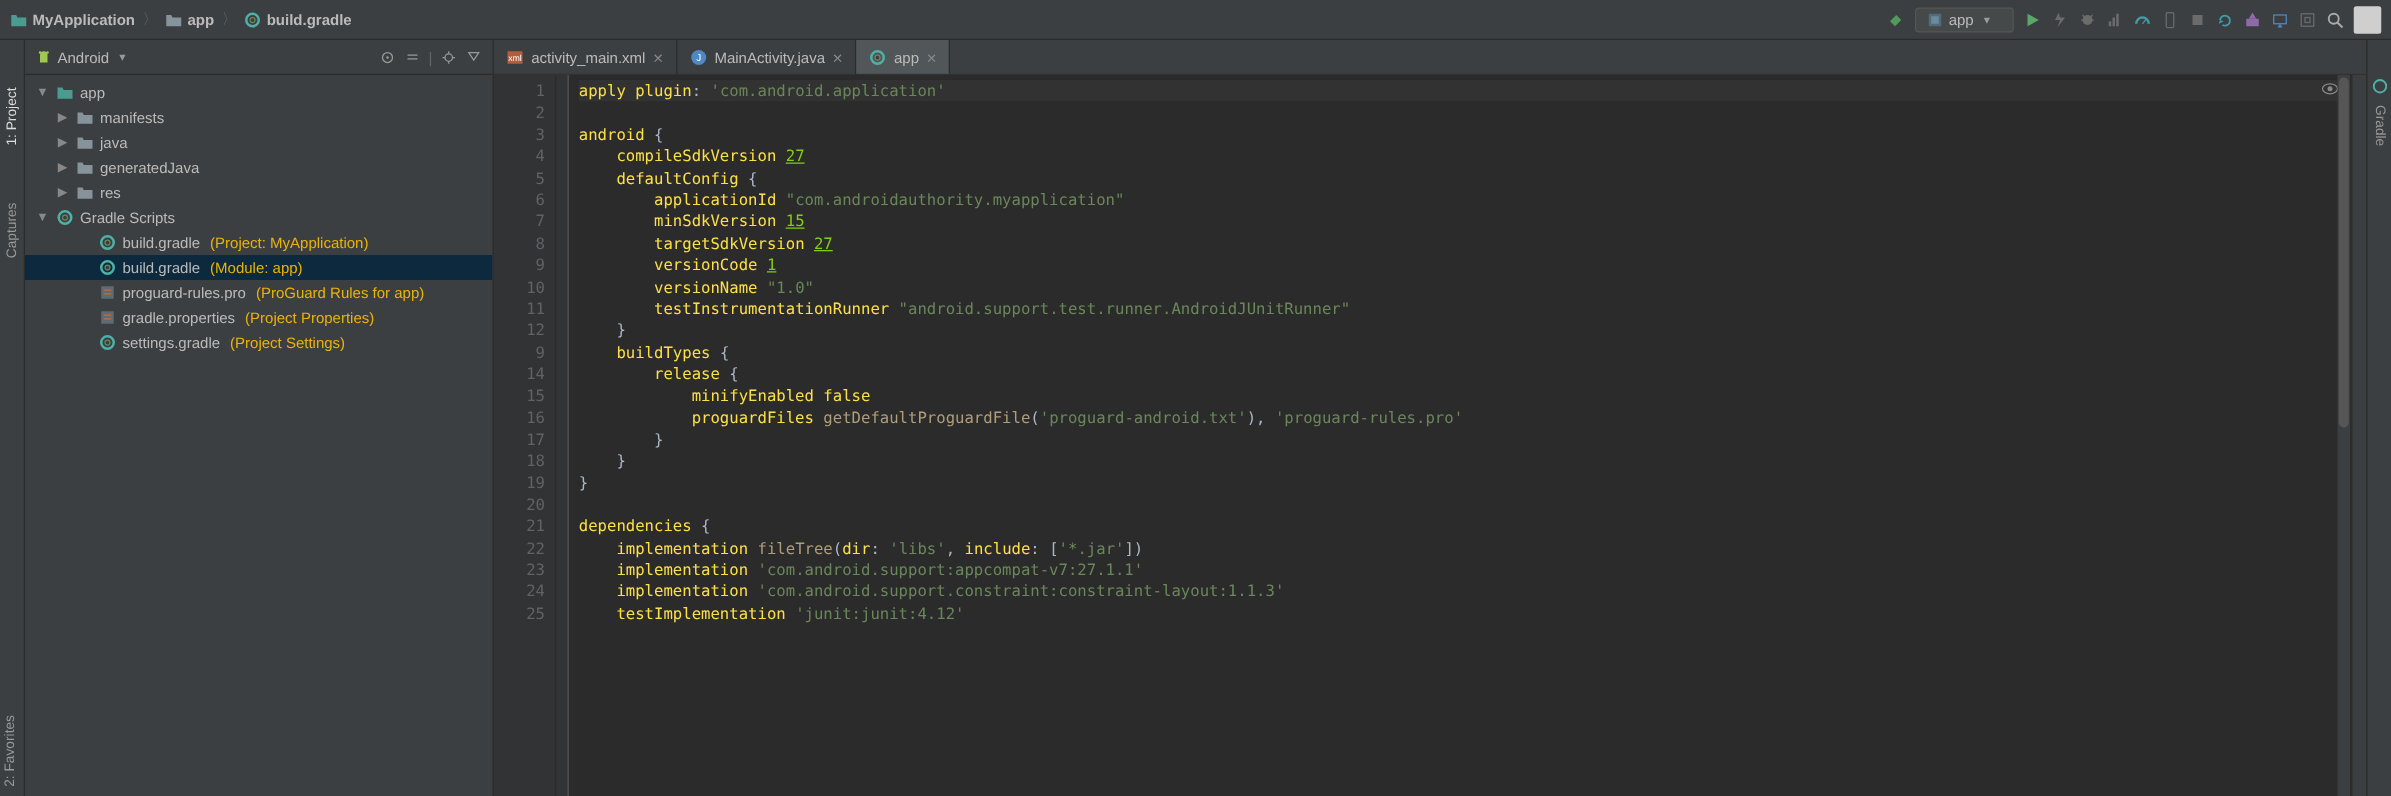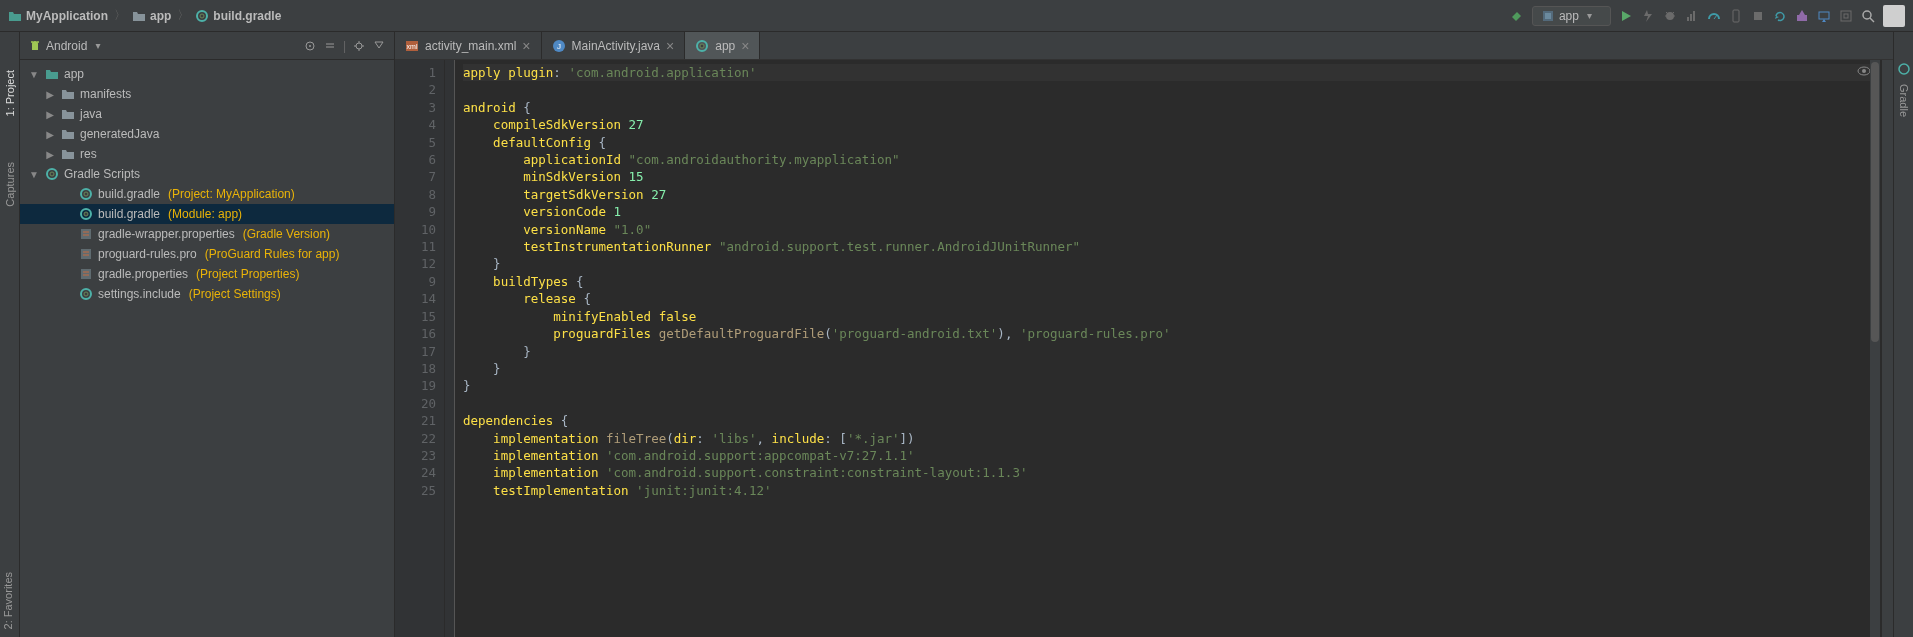--- a/index.html
+++ b/index.html
@@ -134,21 +134,21 @@
     .fold-gutter { width: 10px; background: #313335; border-right: 1px solid #555; }
     .code {
       flex: 1;
       padding: 4px 8px;
       line-height: 17.4px;
       color: #a9b7c6;
       white-space: pre;
     }
     .code .kw { color: #fde047; }
     .code .str { color: #6a8759; }
-    .code .num { color: #86efac; }
+    .code .num { color: #84cc16; text-decoration: underline; }
     .code .call { color: #b09d79; }
     .current-line { background: #323232; display: inline-block; width: 100%; }
     .error-stripe { width: 12px; background: #3c3f41; border-left: 1px solid #2b2b2b; position: relative; }
     .scrollbar-track { position: absolute; right: 13px; top: 0; bottom: 0; width: 10px; background: #3c3f41; }
     .scrollbar-thumb { position: absolute; left: 1px; right: 1px; top: 2px; height: 280px; background: #565656; border-radius: 4px; }
     .eye-icon { position: absolute; right: 22px; top: 6px; color: #777; }
 
     .avatar-box { width: 22px; height: 22px; background: #cfcfcf; border-radius: 2px; }
   </style>
 </head>
@@ -407,56 +407,44 @@
         </div>
         <div class="tree-row indent-2">
           <span class="expand"></span>
           <span class="tree-icon">
             <svg width="14" height="14">
               <rect x="2" y="2" width="10" height="10" fill="#5f6b70"></rect>
               <line x1="4" y1="5" x2="10" y2="5" stroke="#c66d40"></line>
               <line x1="4" y1="8" x2="10" y2="8" stroke="#c66d40"></line>
             </svg>
           </span>
-          <span class="name">gradle-wrapper.properties</span>
-          <span class="hint">(Gradle Version)</span>
+          <span class="name">proguard-rules.pro</span>
+          <span class="hint">(ProGuard Rules for app)</span>
         </div>
         <div class="tree-row indent-2">
           <span class="expand"></span>
           <span class="tree-icon">
             <svg width="14" height="14">
               <rect x="2" y="2" width="10" height="10" fill="#5f6b70"></rect>
               <line x1="4" y1="5" x2="10" y2="5" stroke="#c66d40"></line>
               <line x1="4" y1="8" x2="10" y2="8" stroke="#c66d40"></line>
             </svg>
           </span>
-          <span class="name">proguard-rules.pro</span>
-          <span class="hint">(ProGuard Rules for app)</span>
+          <span class="name">gradle.properties</span>
+          <span class="hint">(Project Properties)</span>
         </div>
         <div class="tree-row indent-2">
           <span class="expand"></span>
           <span class="tree-icon">
             <svg width="14" height="14">
-              <rect x="2" y="2" width="10" height="10" fill="#5f6b70"></rect>
-              <line x1="4" y1="5" x2="10" y2="5" stroke="#c66d40"></line>
-              <line x1="4" y1="8" x2="10" y2="8" stroke="#c66d40"></line>
-            </svg>
-          </span>
-          <span class="name">gradle.properties</span>
-          <span class="hint">(Project Properties)</span>
-        </div>
-        <div class="tree-row indent-2">
-          <span class="expand"></span>
-          <span class="tree-icon">
-            <svg width="14" height="14">
               <circle cx="7" cy="7" r="5" fill="none" stroke="#4db1a8" stroke-width="2"></circle>
               <circle cx="7" cy="7" r="2" fill="#3c3f41" stroke="#6a8759"></circle>
             </svg>
           </span>
-          <span class="name">settings.include</span>
+          <span class="name">settings.gradle</span>
           <span class="hint">(Project Settings)</span>
         </div>
       </div>
   </div>
 
   <div class="editor-area">
     <div class="tabs" id="editor-tabs">
         <div class="tab">
           <span class="icon">
             <svg width="14" height="14">

